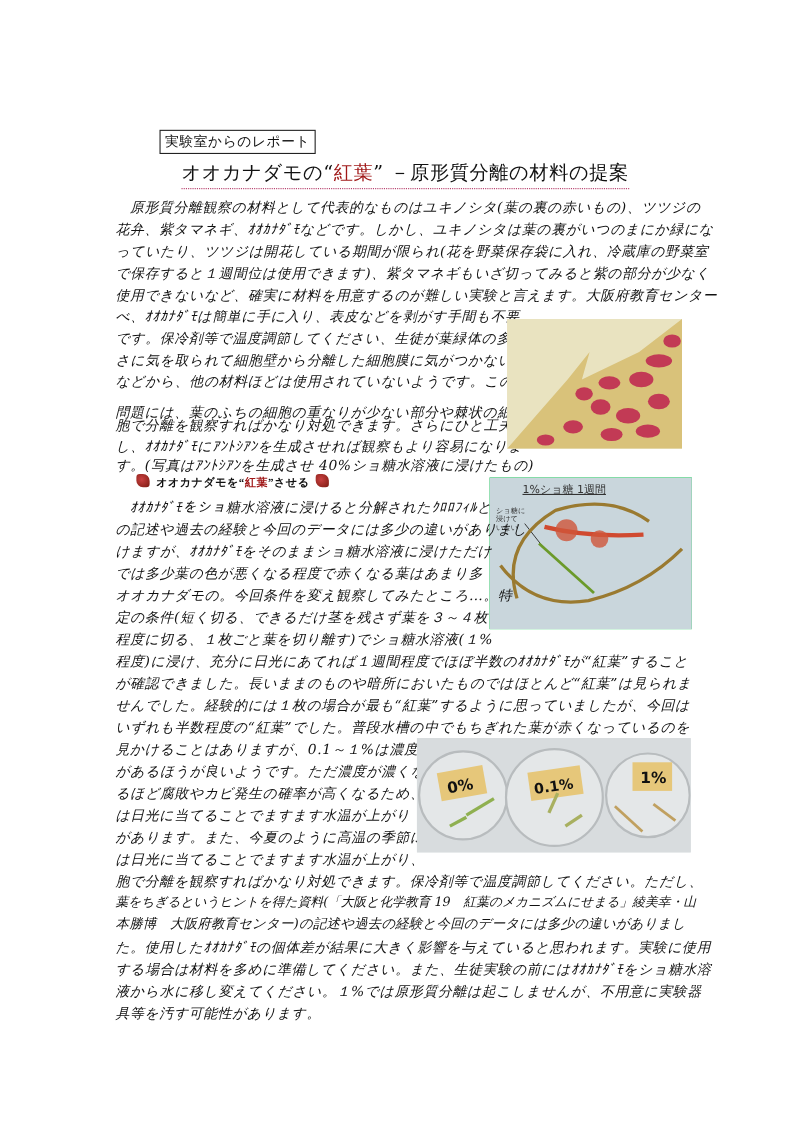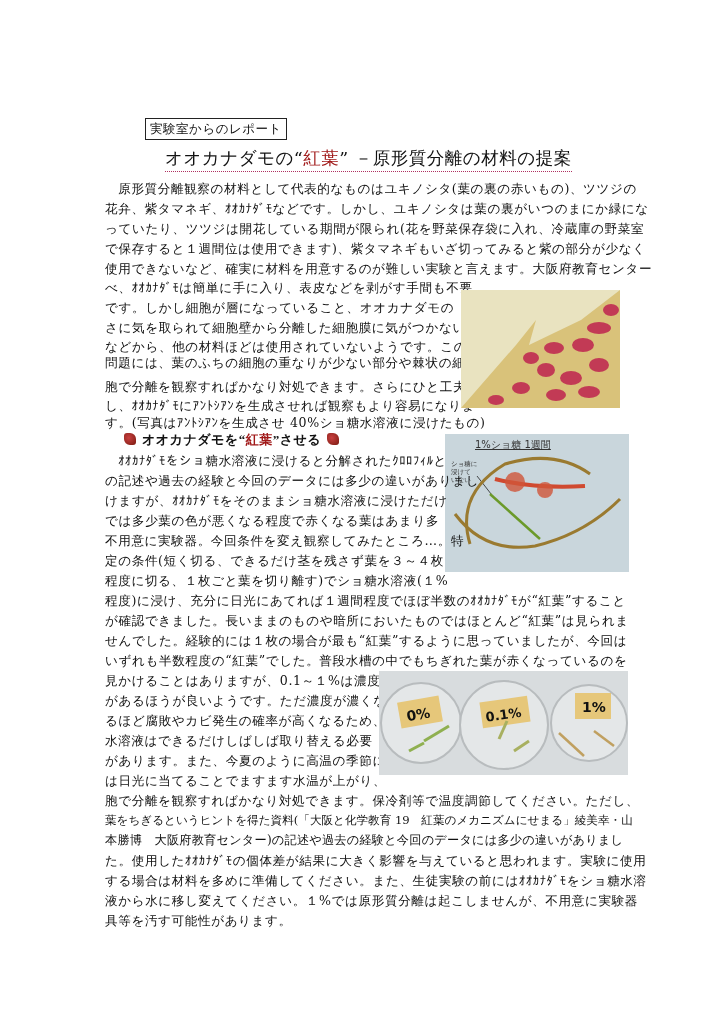--- a/index.html
+++ b/index.html
@@ -4,22 +4,22 @@
 <style>
   html, body { margin:0; padding:0; background:#ffffff; }
   body { width:724px; height:1024px; position:relative; overflow:hidden;
          font-family:"DejaVu Serif", "Liberation Serif", serif; color:#111; }
   .abs { position:absolute;text-align:right; }
   .label-box { left:105px; top:118px; width:140px; height:20px; border:1px solid #222;
                font-size:12.5px; line-height:20px; text-align:center; letter-spacing:0.5px;margin-left:40px; }
   .title { left:165px; top:145px; font-size:17.5px; line-height:26px; white-space:nowrap;
            border-bottom:1px dotted #b03060; padding-bottom:0; letter-spacing:0.5px; }
   .red { color:#a01818; }
-  .line { position:absolute; font-size:12.6px; line-height:17px; white-space:nowrap; letter-spacing:0.6px; }
-  .heading { left:118px; top:431px; font-size:13px; font-weight:bold; white-space:nowrap;
+  .line { position:absolute; font-size:12.6px; line-height:17px; white-space:nowrap; letter-spacing:0.6px;font-style:italic; }
+  .heading { left:118px; top:431px; font-size:10px; font-weight:bold; white-space:nowrap;
              font-family:Liberation Serif, serif; letter-spacing:0.5px; }
   .leaf-icon { display:inline-block; width:12px; height:12px; border-radius:3px 6px 3px 6px;
                background:radial-gradient(circle at 40% 40%, #c94040, #7a1a10); vertical-align:-1px; margin:0 6px; }
   .photo { position:absolute; overflow:hidden; }
   .p1 { left:461px; top:290px; width:159px; height:118px; background:#e9e3c0; }
   .p2 { left:445px; top:434px; width:184px; height:138px; background:#22c55e; }
   .p3 { left:379px; top:671px; width:249px; height:104px; background:#d8dcde; }
 </style>
 </head>
 <body>
@@ -28,24 +28,24 @@
 
 <div class="abs title"><span>オオカナダモの“</span><span class="red">紅葉</span><span>” －原形質分離の材料の提案</span></div>
 
 <div>
   <div class="line" style="left:105px;top:180px">　原形質分離観察の材料として代表的なものはユキノシタ(葉の裏の赤いもの)、ツツジの</div>
   <div class="line" style="left:105px;top:200px">花弁、紫タマネギ、ｵｵｶﾅﾀﾞﾓなどです。しかし、ユキノシタは葉の裏がいつのまにか緑にな</div>
   <div class="line" style="left:105px;top:220px">っていたり、ツツジは開花している期間が限られ(花を野菜保存袋に入れ、冷蔵庫の野菜室</div>
   <div class="line" style="left:105px;top:240px">で保存すると１週間位は使用できます)、紫タマネギもいざ切ってみると紫の部分が少なく</div>
   <div class="line" style="left:105px;top:260px">使用できないなど、確実に材料を用意するのが難しい実験と言えます。大阪府教育センター</div>
   <div class="line" style="left:105px;top:279px">べ、ｵｵｶﾅﾀﾞﾓは簡単に手に入り、表皮などを剥がす手間も不要</div>
-  <div class="line" style="left:105px;top:299px">です。しかし細胞が層になっていること、オオカナダモの</div>
+  <div class="line" style="left:105px;top:299px">です。保冷剤等で温度調節してください、生徒が葉緑体の多</div>
   <div class="line" style="left:105px;top:319px">さに気を取られて細胞壁から分離した細胞膜に気がつかない</div>
   <div class="line" style="left:105px;top:338px">などから、他の材料ほどは使用されていないようです。この</div>
-  <div class="line" style="left:105px;top:354px">問題には、葉のふちの細胞の重なりが少ない部分や棘状の細</div>
+  <div class="line" style="left:105px;top:366px">問題には、葉のふちの細胞の重なりが少ない部分や棘状の細</div>
   <div class="line" style="left:105px;top:378px">胞で分離を観察すればかなり対処できます。さらにひと工夫</div>
   <div class="line" style="left:105px;top:397px">し、ｵｵｶﾅﾀﾞﾓにｱﾝﾄｼｱﾝを生成させれば観察もより容易になりま</div>
   <div class="line" style="left:105px;top:414px">す。(写真はｱﾝﾄｼｱﾝを生成させ 40%ショ糖水溶液に浸けたもの)</div>
 </div>
 
 <div class="photo p1">
   <svg width="159" height="118" viewBox="0 0 159 118">
     <rect width="159" height="118" fill="#e9e3c0"></rect>
     <path d="M0,118 L55,55 L75,30 L68,55 L120,30 L159,0 L159,118 Z" fill="#d9c27a"></path>
     <g fill="#c23a55">
@@ -84,31 +84,31 @@
     <circle cx="70" cy="48" r="10" fill="#d0553a" opacity="0.8"></circle>
     <circle cx="100" cy="56" r="8" fill="#d0553a" opacity="0.8"></circle>
   </svg>
 </div>
 
 <div>
   <div class="line" style="left:105px;top:452px">　ｵｵｶﾅﾀﾞﾓをショ糖水溶液に浸けると分解されたｸﾛﾛﾌｨﾙと</div>
   <div class="line" style="left:105px;top:472px">の記述や過去の経験と今回のデータには多少の違いがありまし</div>
   <div class="line" style="left:105px;top:492px">けますが、ｵｵｶﾅﾀﾞﾓをそのままショ糖水溶液に浸けただけ</div>
   <div class="line" style="left:105px;top:512px">では多少葉の色が悪くなる程度で赤くなる葉はあまり多</div>
-  <div class="line" style="left:105px;top:532px">不用意に実験器。今回条件を変え観察してみたところ…。特</div>
+  <div class="line" style="left:105px;top:532px">オオカナダモの。今回条件を変え観察してみたところ…。特</div>
   <div class="line" style="left:105px;top:552px">定の条件(短く切る、できるだけ茎を残さず葉を３～４枚</div>
   <div class="line" style="left:105px;top:572px">程度に切る、１枚ごと葉を切り離す)でショ糖水溶液(１%</div>
   <div class="line" style="left:105px;top:592px">程度)に浸け、充分に日光にあてれば１週間程度でほぼ半数のｵｵｶﾅﾀﾞﾓが“紅葉”すること</div>
   <div class="line" style="left:105px;top:612px">が確認できました。長いままのものや暗所においたものではほとんど“紅葉”は見られま</div>
   <div class="line" style="left:105px;top:632px">せんでした。経験的には１枚の場合が最も“紅葉”するように思っていましたが、今回は</div>
   <div class="line" style="left:105px;top:652px">いずれも半数程度の“紅葉”でした。普段水槽の中でもちぎれた葉が赤くなっているのを</div>
   <div class="line" style="left:105px;top:672px">見かけることはありますが、0.1～１%は濃度</div>
   <div class="line" style="left:105px;top:692px">があるほうが良いようです。ただ濃度が濃くな</div>
   <div class="line" style="left:105px;top:712px">るほど腐敗やカビ発生の確率が高くなるため、</div>
-  <div class="line" style="left:105px;top:732px">水溶液はできるだけしばしば取り替える必要</div>
+  <div class="line" style="left:105px;top:732px">は日光に当てることでますます水温が上がり</div>
   <div class="line" style="left:105px;top:752px">があります。また、今夏のように高温の季節に</div>
   <div class="line" style="left:105px;top:772px">は日光に当てることでますます水温が上がり、</div>
   <div class="line" style="left:105px;top:792px">胞で分離を観察すればかなり対処できます。保冷剤等で温度調節してください。ただし、</div>
   <div class="line" style="left:105px;top:812px;font-size:11.6px;letter-spacing:0">葉をちぎるというヒントを得た資料(「大阪と化学教育 19　紅葉のメカニズムにせまる」綾美幸・山</div>
   <div class="line" style="left:105px;top:832px;font-size:12.2px;letter-spacing:0.2px">本勝博　大阪府教育センター)の記述や過去の経験と今回のデータには多少の違いがありまし</div>
   <div class="line" style="left:105px;top:852px">た。使用したｵｵｶﾅﾀﾞﾓの個体差が結果に大きく影響を与えていると思われます。実験に使用</div>
   <div class="line" style="left:105px;top:872px">する場合は材料を多めに準備してください。また、生徒実験の前にはｵｵｶﾅﾀﾞﾓをショ糖水溶</div>
   <div class="line" style="left:105px;top:892px">液から水に移し変えてください。１%では原形質分離は起こしませんが、不用意に実験器</div>
   <div class="line" style="left:105px;top:912px">具等を汚す可能性があります。</div>
 </div>

